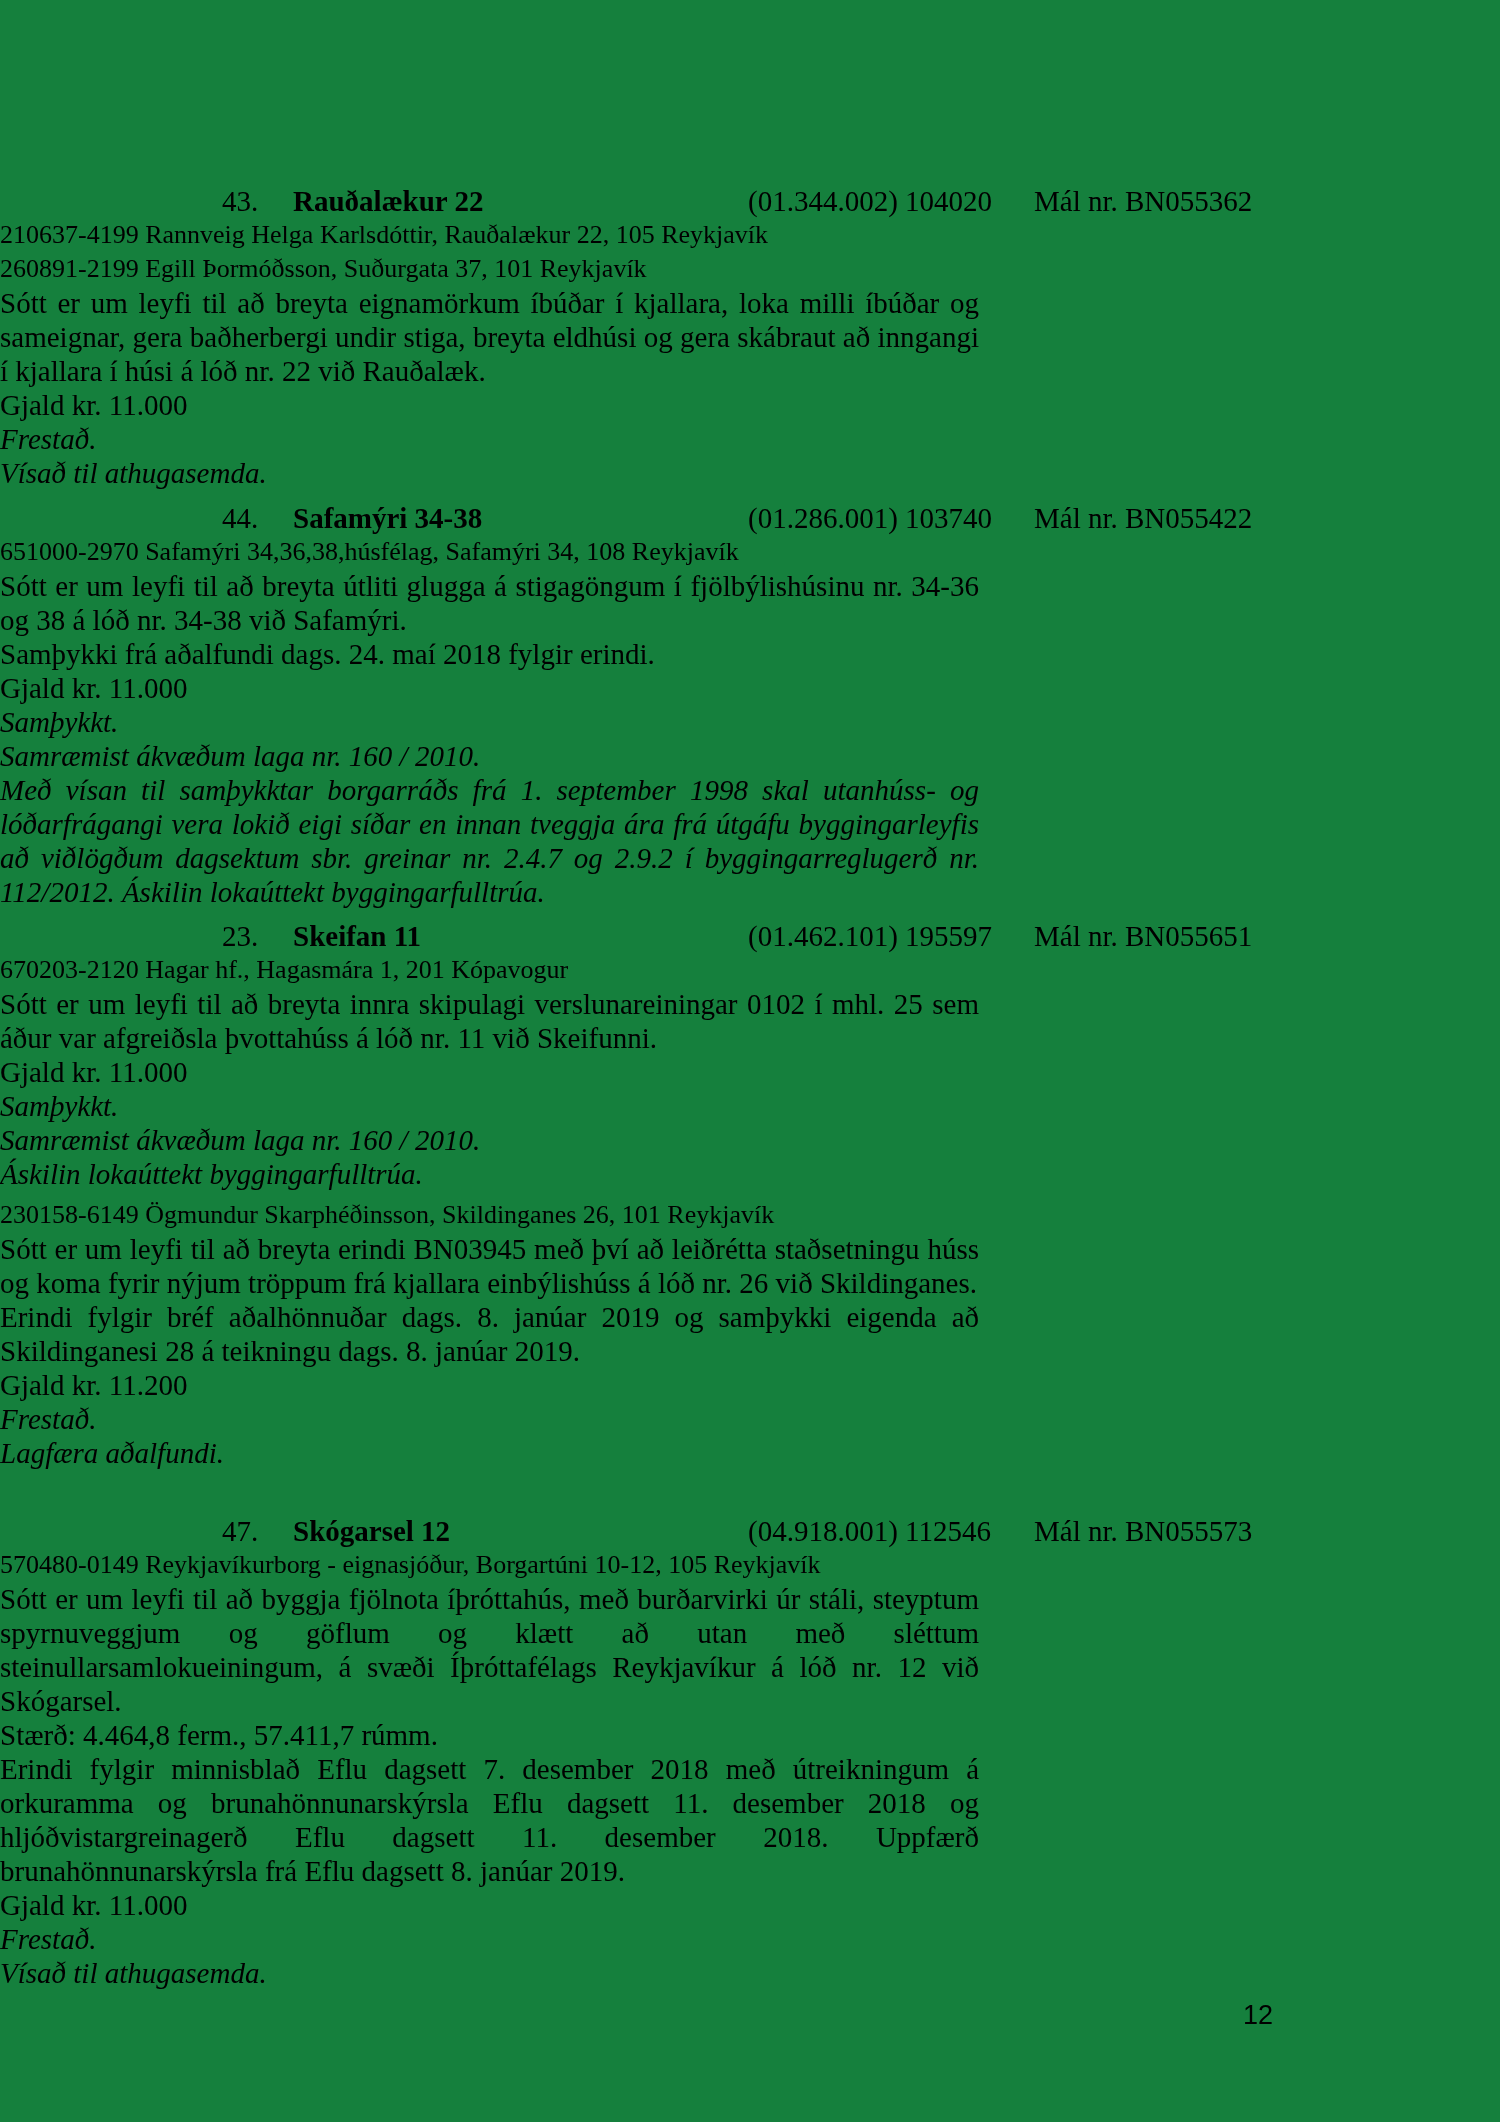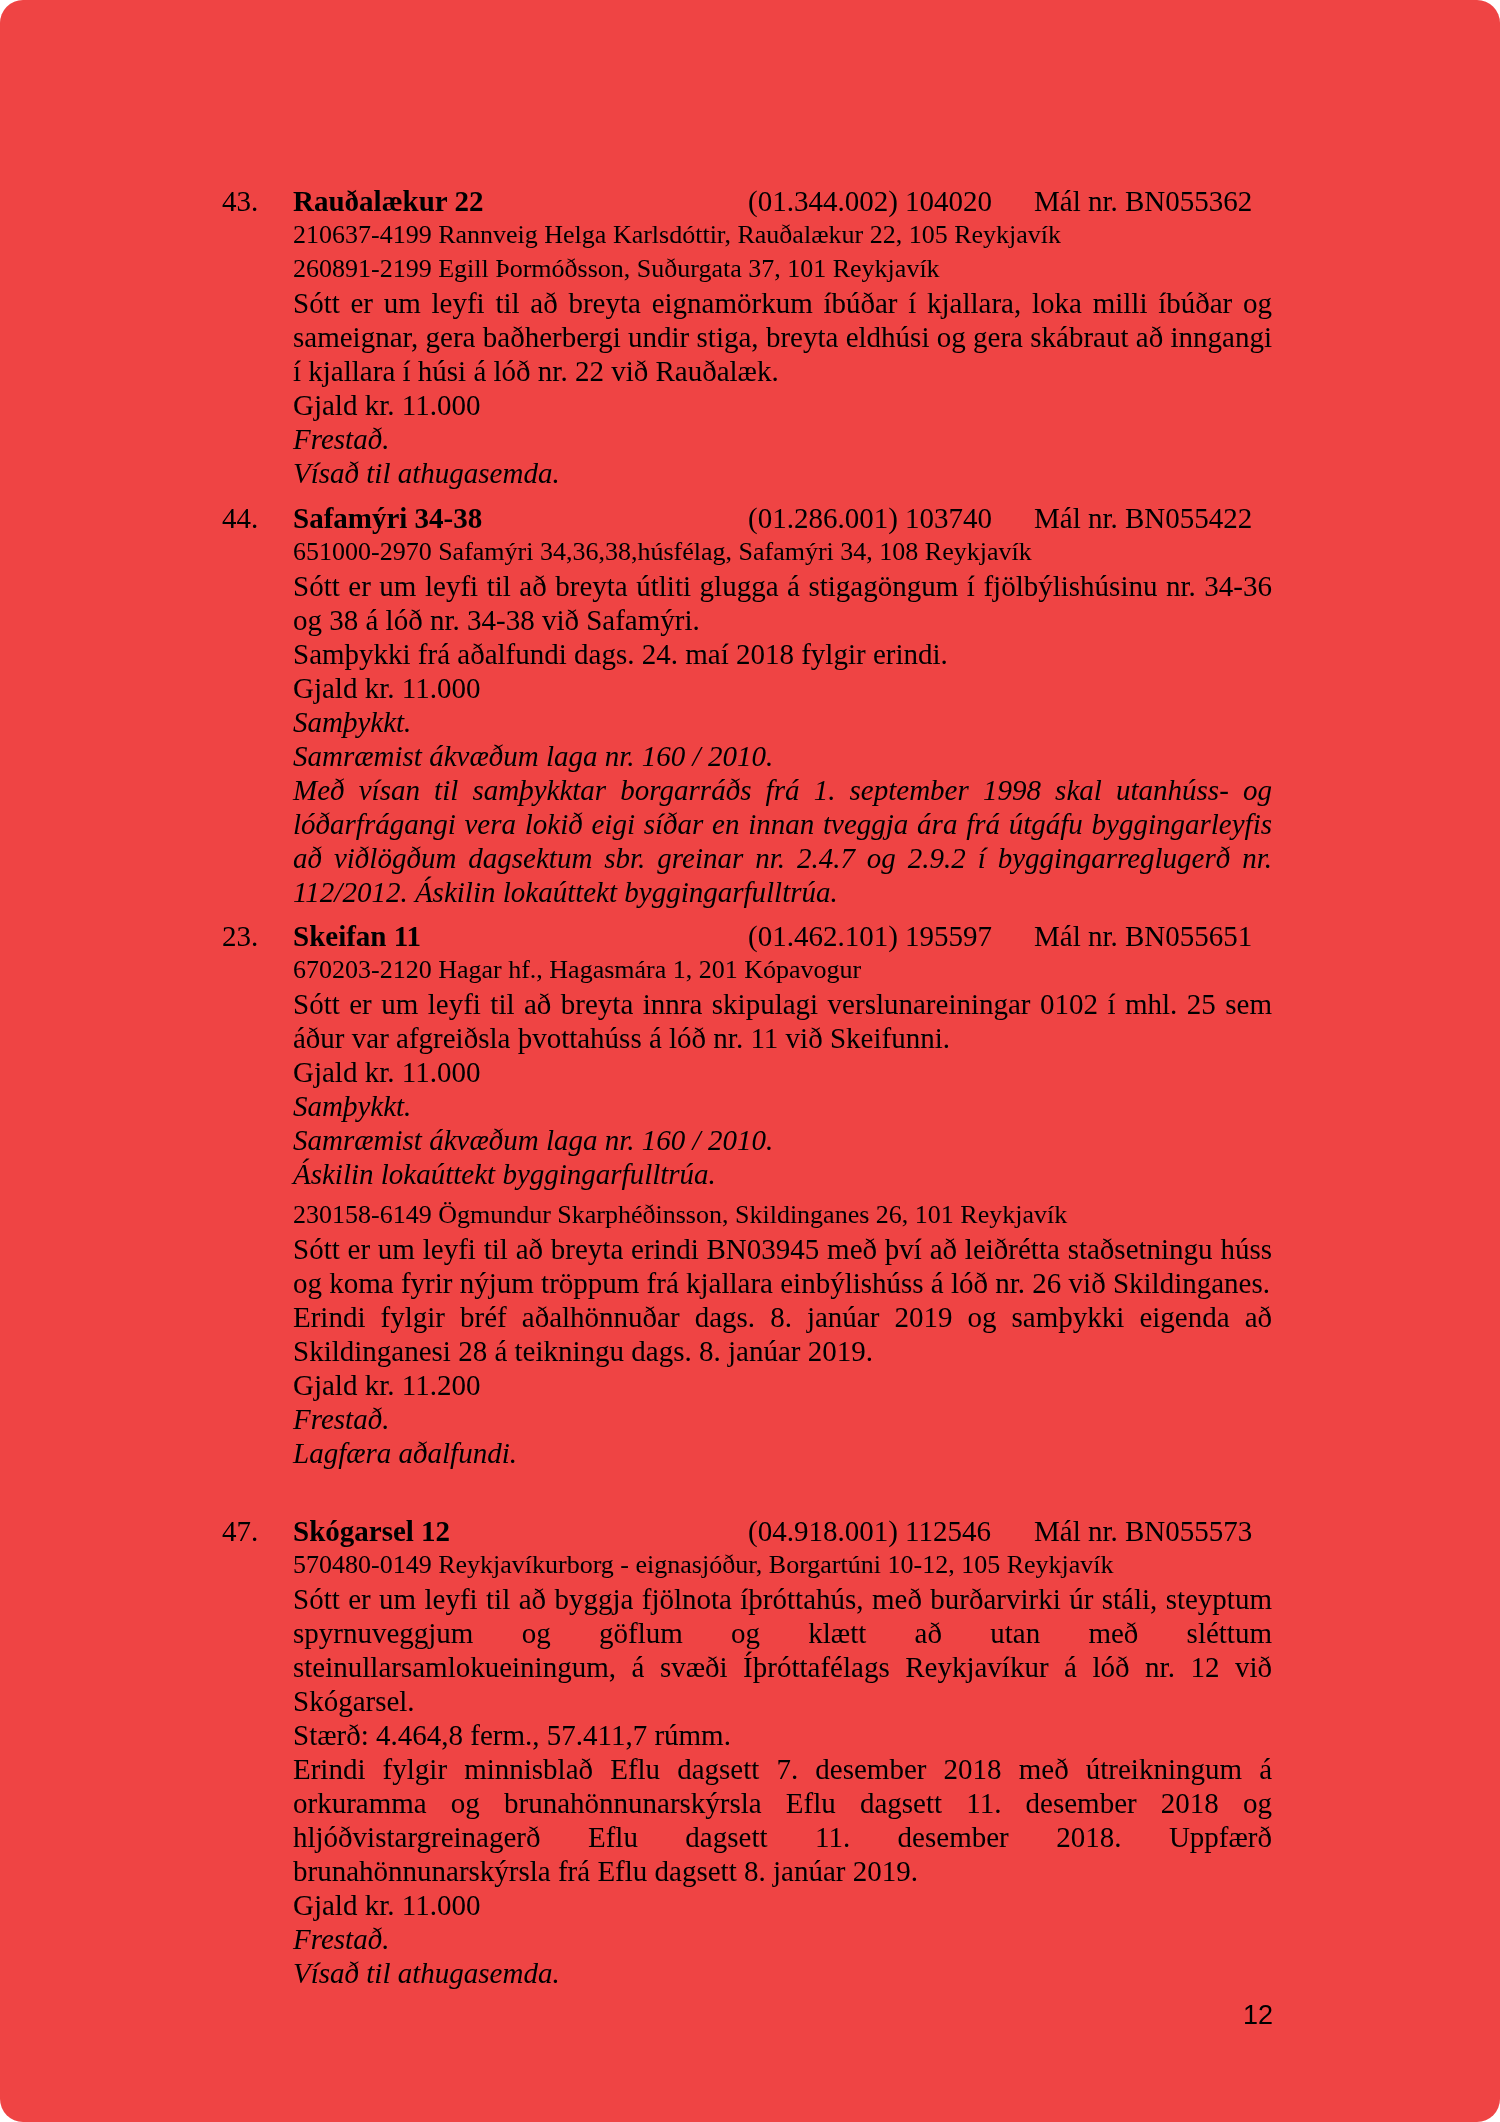--- a/index.html
+++ b/index.html
@@ -1,32 +1,31 @@
 <!DOCTYPE html>
 <html><head>
 <meta charset="utf-8">
 <style>
   html, body { margin: 0; padding: 0; background: #ffffff; }
   .page {
     position: relative;
     width: 1500px;
     height: 2122px;
-    background: #ef4444;
+    background: #15803d;
     color: #000000;
     font-family: "Liberation Serif", serif;
     overflow: hidden;
-    border-radius: 23px;
   }
   .case { position: absolute; left: 0; width: 1500px; }
   .case-header { position: relative; height: 34px; font-size: 29px; line-height: 34px; white-space: nowrap; }
   .case-num   { position: absolute; left: 222px; }
   .case-title { position: absolute; left: 293px; font-weight: bold; }
   .case-code  { position: absolute; left: 748px; }
   .case-ref   { position: absolute; left: 1034px; }
-  .case-body { margin-left: 293px; width: 979px; font-size: 29px; }
+  .case-body { width: 979px; font-size: 29px; }
   .case-body p { margin: 0; line-height: 34px; }
   .party { font-size: 26px; }
   .justify { text-align: justify; }
   .italic { font-style: italic; }
   .page-number {
     position: absolute;
     left: 1243px;
     top: 2000px;
     font-family: "Liberation Sans", sans-serif;
     font-size: 27px;

